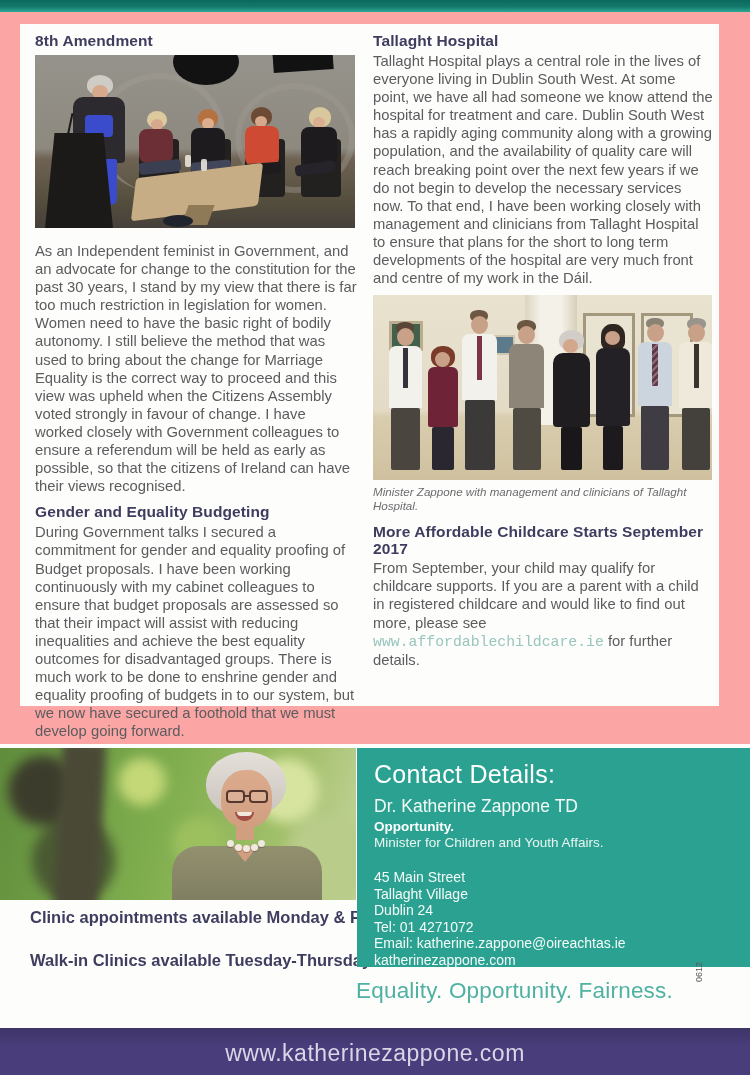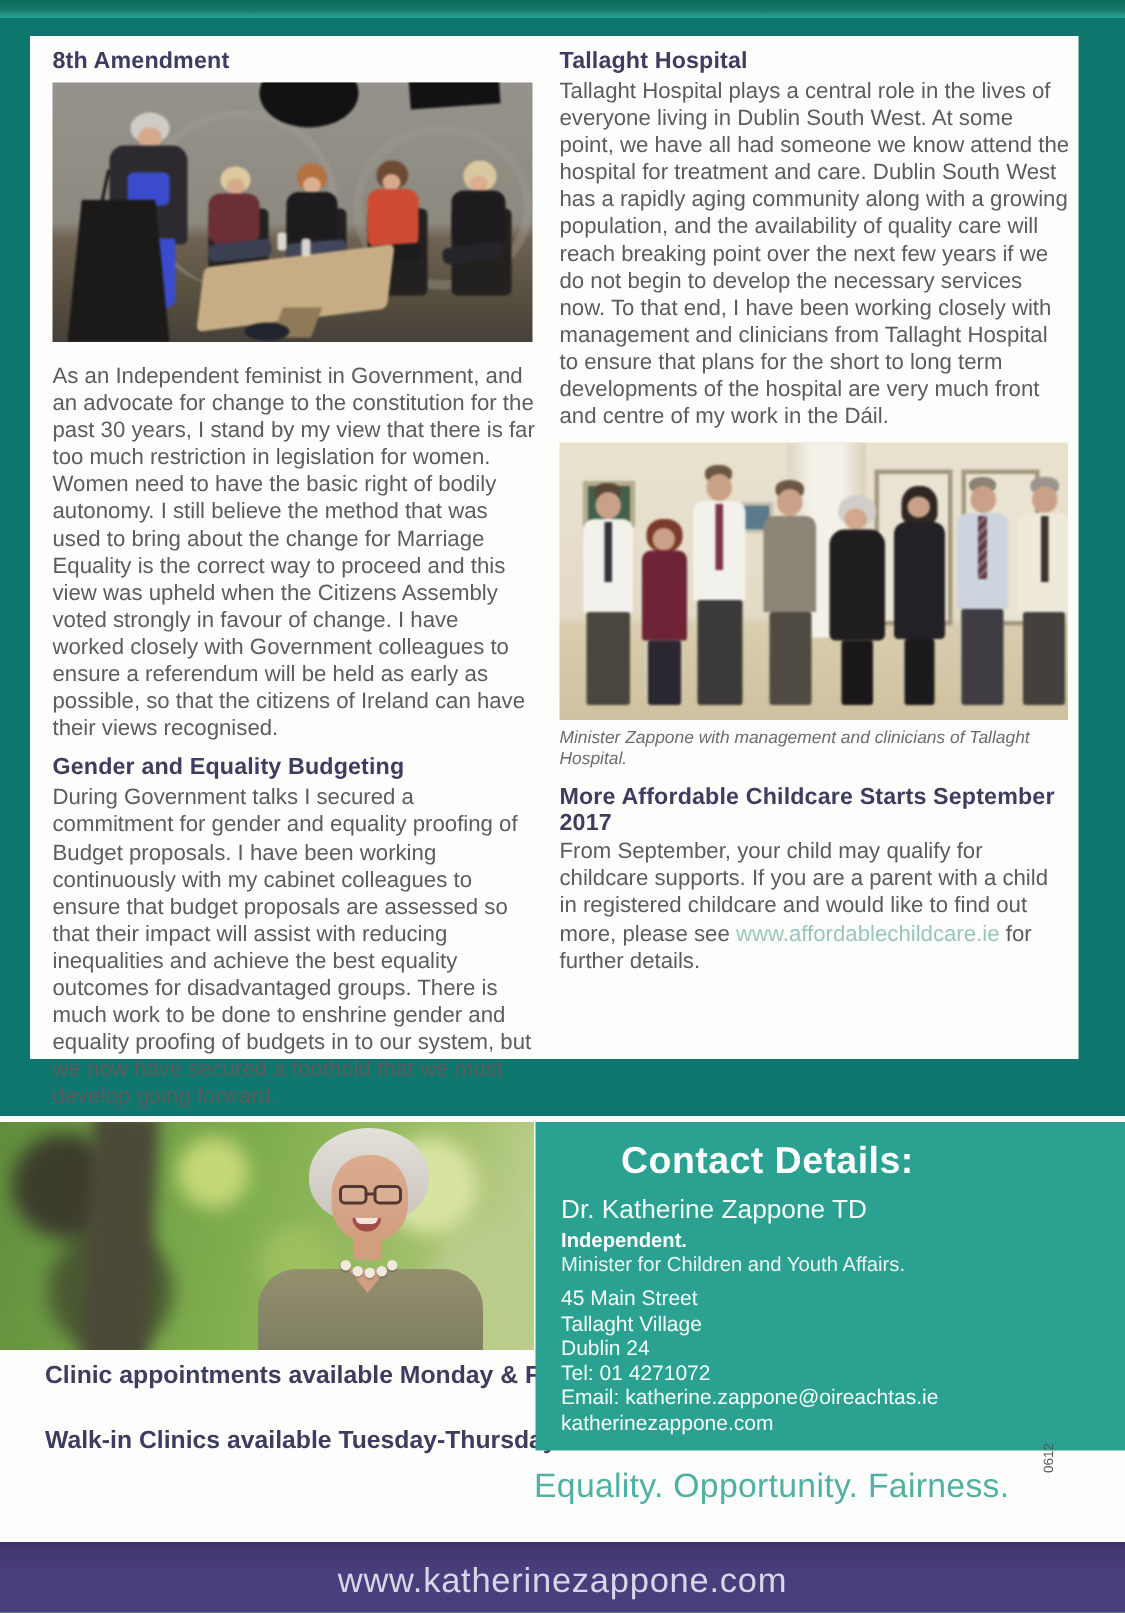--- a/index.html
+++ b/index.html
@@ -1,33 +1,33 @@
 <!DOCTYPE html>
 <html><head>
 <meta charset="utf-8">
 <style>
   * { margin:0; padding:0; box-sizing:border-box; }
   html,body { background:#666; }
   body { font-family:"Liberation Sans", sans-serif; }
   .page {
     position:relative; width:750px; height:1075px; margin:0 auto;
-    background:#0f766e; overflow:hidden;
+    background:#fca5a5; overflow:hidden;
   }
   .top-strip{position:absolute;left:0;top:0;width:750px;height:12px;
     background:linear-gradient(180deg,#0b685c 0%,#14786a 55%,#2ca796 100%);}
   
   .main-panel{position:absolute;left:20px;top:24px;width:699px;height:682px;background:#fdfdfb;}
   .col{position:absolute;top:8px;}
   .col-left{left:15px;width:322px;}
   .col-right{left:353px;width:340px;}
   h2.sec{font-size:15.5px;font-weight:bold;color:#3e3d60;margin:0 0 2px 0;letter-spacing:.1px;}
   p.body{font-size:14.8px;line-height:18.1px;color:#5b5c5e;}
   p.caption{font-size:11.6px;line-height:14px;color:#6b6c6e;font-style:italic;margin-top:5px;}
   .spacer8{height:8px;} .spacer14{height:14px;} .spacer10{height:10px;}
-  a.print-link{color:#98c5bd;text-decoration:none;}
+  a.print-link{color:#98c5bd;text-decoration:none;font-family:Liberation Mono, monospace;}
   
   .photo{position:relative;overflow:hidden;}
   .photo *{position:absolute;}
   .soft{filter:blur(.7px);}
   
   .photo-panel{width:320px;height:173px;margin-top:5px;
     background:linear-gradient(180deg,#96938c 0%,#8d897f 54%,#6f6353 60%,#57503f 82%,#45403a 100%);}
   .pp-arch{left:60px;top:18px;width:130px;height:120px;border:6px solid #a09c93;border-radius:50%;opacity:.5;border-bottom:none;}
   .pp-arch2{left:200px;top:28px;width:120px;height:110px;border:6px solid #a09c93;border-radius:50%;opacity:.4;}
   .pp-blob{left:138px;top:-16px;width:66px;height:46px;background:#121212;border-radius:50%;}
@@ -75,27 +75,27 @@
   .pt-neck{left:236px;top:76px;width:18px;height:16px;background:#d19e80;}
   .pt-pearl{top:92px;width:7px;height:7px;background:#efe9e0;border-radius:50%;box-shadow:0 1px 1px rgba(0,0,0,.25);}
   .pt-blouse{left:172px;top:98px;width:150px;height:56px;background:linear-gradient(180deg,#93906f,#807e62);border-radius:26px 26px 0 0;}
   .pt-collar{left:232px;top:98px;width:26px;height:16px;background:#d19e80;clip-path:polygon(0 0,100% 0,50% 100%);}
   
   .bottom-panel{position:absolute;left:0;top:744px;width:750px;height:284px;background:#fdfdfb;}
   .portrait-wrap{position:absolute;left:0;top:4px;}
   .clinic{position:absolute;left:30px;top:164px;font-size:16.5px;font-weight:bold;color:#3e3d60;}
   .clinic .l2{margin-top:24px;}
   .contact-box{position:absolute;left:357px;top:4px;width:393px;height:219px;background:#2ba291;color:#fff;padding:12px 0 0 17px;}
-  .cd-title{font-size:25px;font-weight:700;letter-spacing:.3px;color:#fefefe;margin-left:40px;}
+  .cd-title{font-size:25px;font-weight:400;letter-spacing:.3px;color:#fefefe;}
   .cd-name{font-size:17.5px;font-weight:400;margin-top:7px;color:#f2faf8;}
   .cd-party{font-size:13.5px;font-weight:bold;margin-top:2px;}
   .cd-role{font-size:13.5px;font-weight:300;margin-top:1px;color:#eaf5f2;}
   .cd-office{font-size:14.5px;font-weight:bold;margin-top:10px;}
   .cd-line{font-size:14px;line-height:16.5px;font-weight:400;color:#f4fbf9;}
-  .cd-addr{margin-top:7px;}
+  .cd-addr{margin-top:19px;}
   .slogan{position:absolute;left:356px;top:234px;font-size:22.5px;font-weight:300;color:#4fb1a2;letter-spacing:.2px;}
   .print-code{position:absolute;left:694px;top:238px;font-size:9px;color:#57565a;transform:rotate(-90deg);transform-origin:left top;writing-mode:horizontal-tb;}
   .purple-bar{position:absolute;left:0;top:1028px;width:750px;height:47px;background:linear-gradient(180deg,#3f3468 0%,#4a3d7c 40%,#4a3d7c 100%);}
   .purple-bar span{display:block;text-align:center;line-height:50px;font-size:23px;font-weight:300;color:#d9d6e6;letter-spacing:.5px;}
 </style>
 </head>
 <body>
 
 <div class="page">
   <div class="top-strip"></div>
@@ -267,21 +267,21 @@
     </div>
 
     <div class="clinic">
       <div>Clinic appointments available Monday &amp; Friday</div>
       <div class="l2">Walk-in Clinics available Tuesday-Thursday</div>
     </div>
 
     <div class="contact-box">
       <div class="cd-title">Contact Details:</div>
       <div class="cd-name">Dr. Katherine Zappone TD</div>
-      <div class="cd-party">Independent.</div>
+      <div class="cd-party">Opportunity.</div>
       <div class="cd-role">Minister for Children and Youth Affairs.</div>
       <div class="cd-line cd-addr">45 Main Street</div>
       <div class="cd-line">Tallaght Village</div>
       <div class="cd-line">Dublin 24</div>
       <div class="cd-line">Tel: 01 4271072</div>
       <div class="cd-line">Email: katherine.zappone@oireachtas.ie</div>
       <div class="cd-line">katherinezappone.com</div>
     </div>
 
     <div class="slogan">Equality. Opportunity. Fairness.</div>

